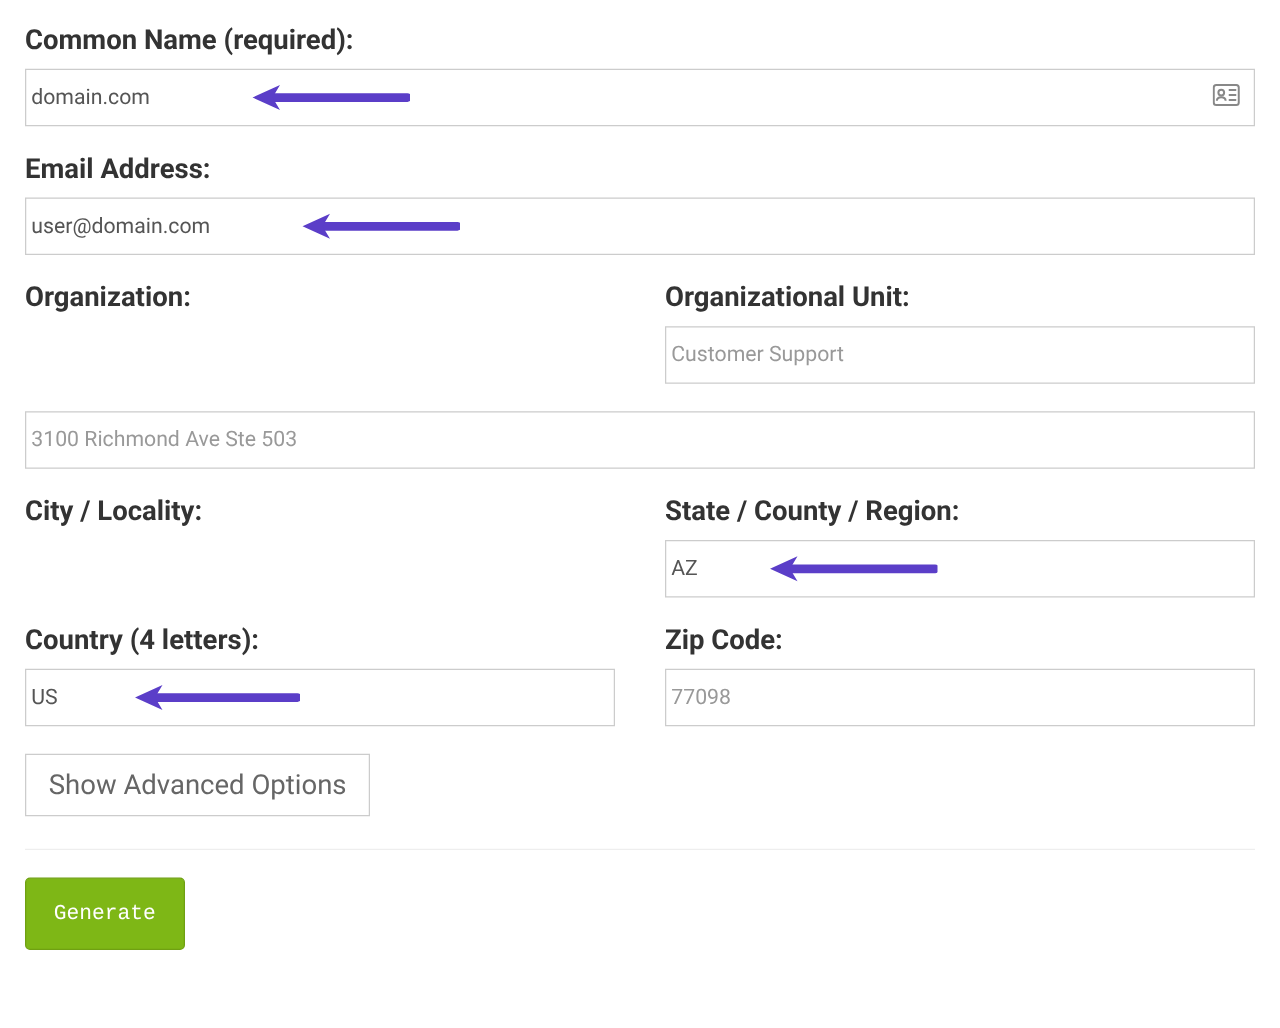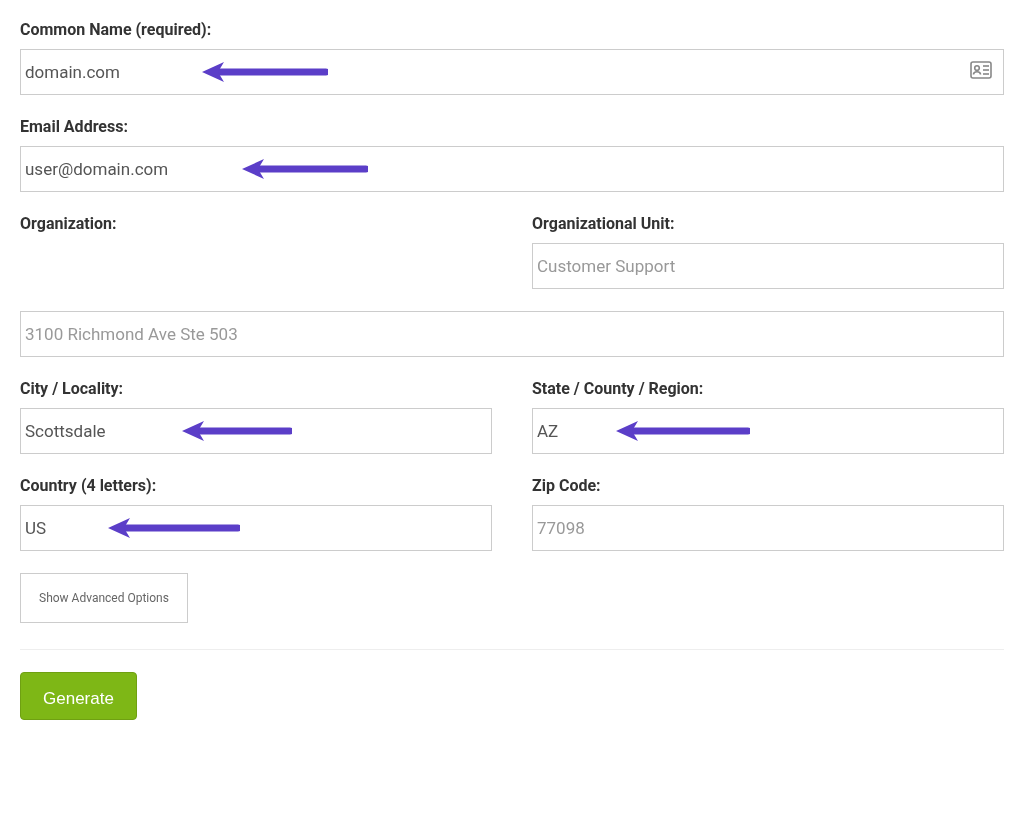--- a/index.html
+++ b/index.html
@@ -20,21 +20,21 @@
     flex: 1;
     display: flex;
     flex-direction: column;
     position: relative;
   }
   .form-group.full {
     width: 100%;
   }
   label {
     font-weight: 700;
-    font-size: 16px;
+    font-size: 22px;
     color: #333;
     margin-bottom: 10px;
     display: block;
   }
   .input-wrap {
     position: relative;
   }
   input[type="text"] {
     width: 100%;
     height: 46px;
@@ -63,42 +63,42 @@
     position: absolute;
     right: 12px;
     top: 50%;
     transform: translateY(-50%);
     color: #888;
     pointer-events: none;
   }
   .btn-outline {
     height: 50px;
     padding: 0 18px;
-    font-size: 12px;
+    font-size: 22px;
     color: #666;
     background: #fff;
     border: 1px solid #ccc;
     cursor: pointer;
     font-family: inherit;
   }
   .divider {
     border: none;
     border-top: 1px solid #eee;
     margin: 26px 0 22px 0;
   }
   .btn-primary {
-    height: 48px;
+    height: 58px;
     padding: 16px 22px;
     font-size: 17px;
     color: #fff;
     background: #7eb716;
     border: 1px solid #6fa012;
     border-radius: 4px;
     cursor: pointer;
-    font-family: Liberation Sans, sans-serif;
+    font-family: Liberation Mono, monospace;
   }
 </style>
 </head>
 <body>
 
 <div class="form-row">
   <div class="form-group full">
     <label>Common Name (required):</label>
     <div class="input-wrap">
       <input type="text" value="domain.com" style="">
@@ -153,29 +153,20 @@
   <div class="form-group full">
     <div class="input-wrap">
       <input type="text" placeholder="3100 Richmond Ave Ste 503" style="">
     </div>
   </div>
 </div>
 
 <div class="form-row">
   <div class="form-group">
     <label>City / Locality:</label>
-    <div class="input-wrap">
-      <input type="text" value="Scottsdale" style="">
-      <span class="arrow" style="left:160px">
-        <svg width="112" height="24" viewBox="0 0 112 24">
-          <line x1="18" y1="12" x2="110" y2="12" stroke="#5b3ec8" stroke-width="7" stroke-linecap="round"></line>
-          <path d="M2 12 L24 2 L18 12 L24 22 Z" fill="#5b3ec8"></path>
-        </svg>
-      </span>
-    </div>
   </div>
   <div class="form-group">
     <label>State / County / Region:</label>
     <div class="input-wrap">
       <input type="text" value="AZ" style="">
       <span class="arrow" style="left:82px">
         <svg width="136" height="24" viewBox="0 0 136 24">
           <line x1="18" y1="12" x2="134" y2="12" stroke="#5b3ec8" stroke-width="7" stroke-linecap="round"></line>
           <path d="M2 12 L24 2 L18 12 L24 22 Z" fill="#5b3ec8"></path>
         </svg>

